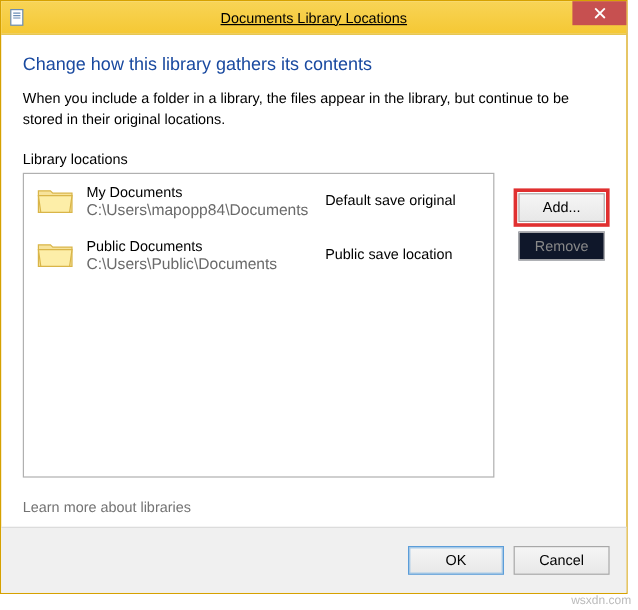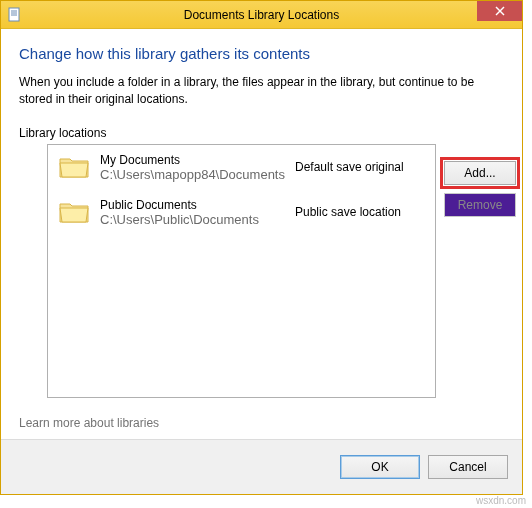--- a/index.html
+++ b/index.html
@@ -34,20 +34,21 @@
       align-items: center;
       justify-content: center;
     }
     .titlebar-title {
       position: absolute;
       left: 0; right: 0;
       text-align: center;
       color: #000;
       font-size: 12px;
       pointer-events: none;
+      text-decoration: underline;
     }
     .close-btn {
       position: absolute;
       right: 0;
       top: 0;
       width: 45px;
       height: 20px;
       background: #c75050;
       color: #fff;
       display: flex;
@@ -71,22 +72,21 @@
       line-height: 1.4;
       margin-bottom: 18px;
     }
     .section-label {
       font-size: 12px;
       color: #000;
       margin-bottom: 4px;
     }
     .locations-row {
       display: flex;
-      gap: 8px;
-      margin-left: 28px;
+      gap: 20px;
     }
     .locations-box {
       flex: 1;
       border: 1px solid #b0b0b0;
       height: 254px;
       background: #fff;
     }
     .side-buttons {
       display: flex;
       flex-direction: column;
@@ -104,21 +104,21 @@
       align-items: center;
       justify-content: center;
       color: #000;
     }
     .btn.highlighted {
       outline: 3px solid #e03030;
       outline-offset: 1px;
     }
     .btn.disabled {
       color: #888;
-      background: #4c1d95;
+      background: #0f172a;
       border-color: #c8c8c8;
       cursor: default;
     }
     .location-item {
       display: flex;
       align-items: center;
       padding: 8px 10px;
       gap: 10px;
     }
     .folder-icon {

